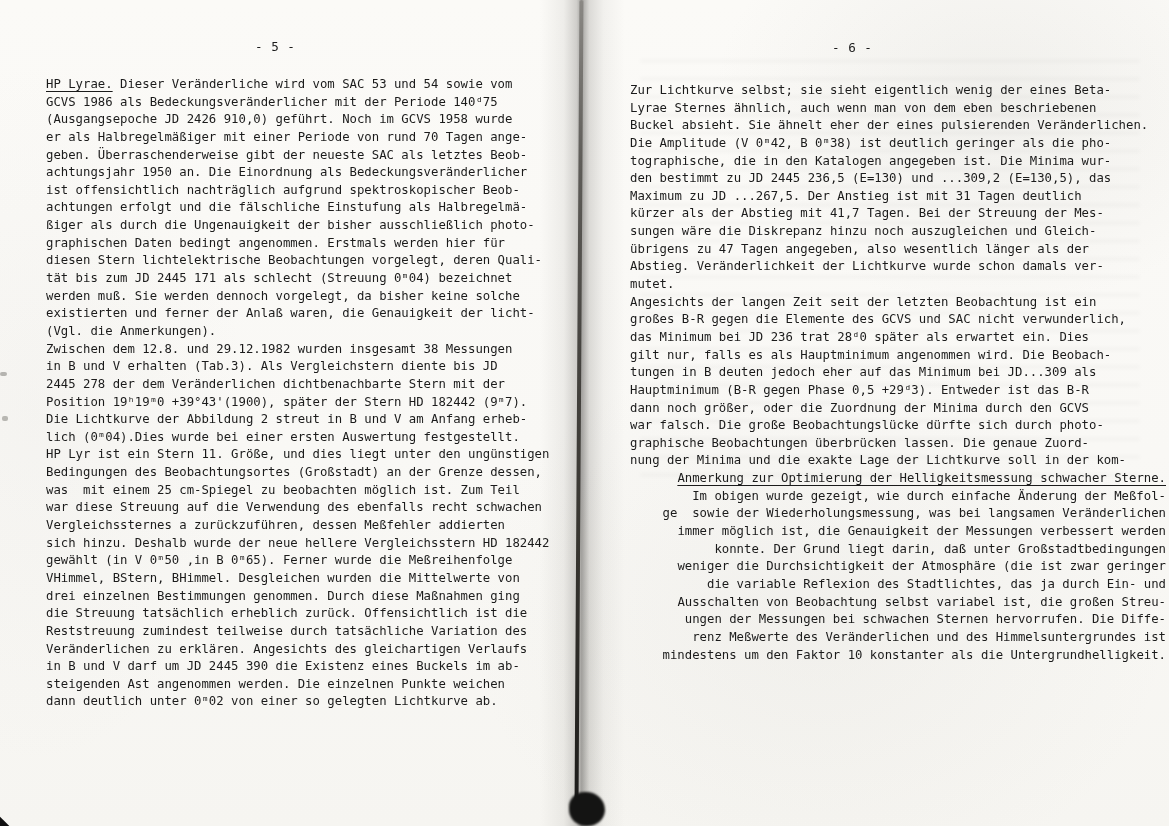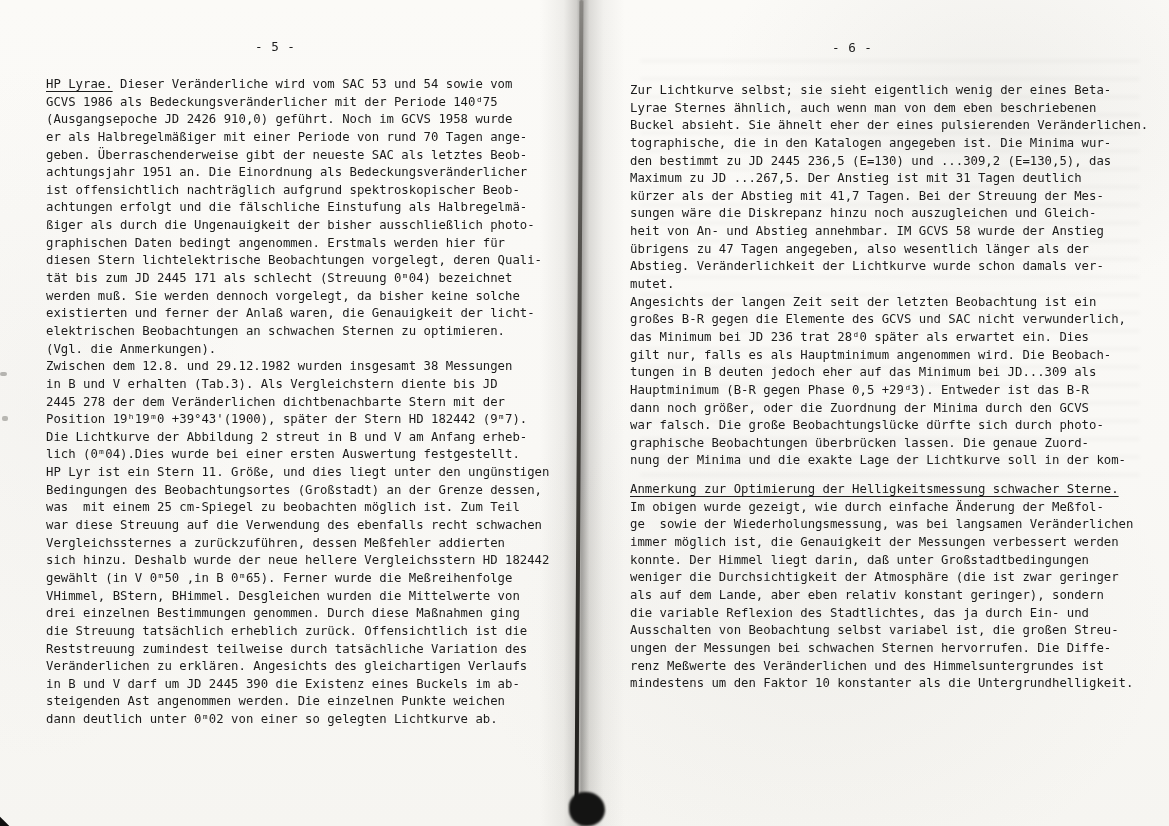--- a/index.html
+++ b/index.html
@@ -21,21 +21,21 @@
   .page-left{left:0;width:575px;}
   .page-right{left:620px;width:549px;}
   .page-num{position:absolute;font-size:12.6px;letter-spacing:0.5px;color:#1c1c1c;white-space:pre;}
   .page-left .page-num{left:255px;top:39px;}
   .page-right .page-num{left:212px;top:40px;}
   .textblock{position:absolute;font-size:12.3px;color:#1b1b1b;}
   .page-left .textblock{left:46px;top:76px;width:522px;}
   .page-right .textblock{left:10px;top:82px;width:536px;}
   .line{white-space:pre;height:17.65px;line-height:17.65px;}
   .u{text-decoration:underline;text-underline-offset:3px;text-decoration-thickness:1px;}
-  .para2{margin-top:11px;}
+  .para2{text-align:right;}
   
   .spine-shadow{
     position:absolute;left:540px;top:0;width:85px;height:826px;pointer-events:none;
     background:linear-gradient(90deg,
       rgba(120,118,112,0) 0%,
       rgba(120,118,112,0.10) 28%,
       rgba(95,93,88,0.28) 43%,
       rgba(60,58,55,0.45) 49%,
       rgba(105,103,98,0.22) 58%,
       rgba(130,128,122,0.08) 75%,
@@ -71,30 +71,29 @@
 
   <div class="page page-left">
     <div class="page-num">- 5 -</div>
     <div class="textblock">
       <div class="line"><span class="u">HP Lyrae.</span><span> Dieser Veränderliche wird vom SAC 53 und 54 sowie vom</span></div>
       <div>
           <div class="line">GCVS 1986 als Bedeckungsveränderlicher mit der Periode 140ᵈ75</div>
           <div class="line">(Ausgangsepoche JD 2426 910,0) geführt. Noch im GCVS 1958 wurde</div>
           <div class="line">er als Halbregelmäßiger mit einer Periode von rund 70 Tagen ange-</div>
           <div class="line">geben. Überraschenderweise gibt der neueste SAC als letztes Beob-</div>
-          <div class="line">achtungsjahr 1951 an. Die Einordnung als Bedeckungsveränderlicher</div>
+          <div class="line">achtungsjahr 1950 an. Die Einordnung als Bedeckungsveränderlicher</div>
           <div class="line">ist offensichtlich nachträglich aufgrund spektroskopischer Beob-</div>
           <div class="line">achtungen erfolgt und die fälschliche Einstufung als Halbregelmä-</div>
           <div class="line">ßiger als durch die Ungenauigkeit der bisher ausschließlich photo-</div>
           <div class="line">graphischen Daten bedingt angenommen. Erstmals werden hier für</div>
           <div class="line">diesen Stern lichtelektrische Beobachtungen vorgelegt, deren Quali-</div>
           <div class="line">tät bis zum JD 2445 171 als schlecht (Streuung 0ᵐ04) bezeichnet</div>
           <div class="line">werden muß. Sie werden dennoch vorgelegt, da bisher keine solche</div>
           <div class="line">existierten und ferner der Anlaß waren, die Genauigkeit der licht-</div>
-          <div class="line">elektrischen Beobachtungen an schwachen Sternen zu optimieren.</div>
           <div class="line">(Vgl. die Anmerkungen).</div>
           <div class="line">Zwischen dem 12.8. und 29.12.1982 wurden insgesamt 38 Messungen</div>
           <div class="line">in B und V erhalten (Tab.3). Als Vergleichstern diente bis JD</div>
           <div class="line">2445 278 der dem Veränderlichen dichtbenachbarte Stern mit der</div>
           <div class="line">Position 19ʰ19ᵐ0 +39°43'(1900), später der Stern HD 182442 (9ᵐ7).</div>
           <div class="line">Die Lichtkurve der Abbildung 2 streut in B und V am Anfang erheb-</div>
           <div class="line">lich (0ᵐ04).Dies wurde bei einer ersten Auswertung festgestellt.</div>
           <div class="line">HP Lyr ist ein Stern 11. Größe, und dies liegt unter den ungünstigen</div>
           <div class="line">Bedingungen des Beobachtungsortes (Großstadt) an der Grenze dessen,</div>
           <div class="line">was  mit einem 25 cm-Spiegel zu beobachten möglich ist. Zum Teil</div>
@@ -114,49 +113,48 @@
     </div>
   </div>
 
   <div class="page page-right">
     <div class="page-num">- 6 -</div>
     <div class="textblock">
       <div>
           <div class="line">Zur Lichtkurve selbst; sie sieht eigentlich wenig der eines Beta-</div>
           <div class="line">Lyrae Sternes ähnlich, auch wenn man von dem eben beschriebenen</div>
           <div class="line">Buckel absieht. Sie ähnelt eher der eines pulsierenden Veränderlichen.</div>
+          <div class="line">Die Amplitude (V 0ᵐ42, B 0ᵐ38) ist deutlich geringer als die pho-</div>
           <div class="line">tographische, die in den Katalogen angegeben ist. Die Minima wur-</div>
           <div class="line">den bestimmt zu JD 2445 236,5 (E=130) und ...309,2 (E=130,5), das</div>
           <div class="line">Maximum zu JD ...267,5. Der Anstieg ist mit 31 Tagen deutlich</div>
           <div class="line">kürzer als der Abstieg mit 41,7 Tagen. Bei der Streuung der Mes-</div>
           <div class="line">sungen wäre die Diskrepanz hinzu noch auszugleichen und Gleich-</div>
-          <div class="line">heit von An- und Abstieg annehmbar. IM GCVS 58 wurde der Anstieg</div>
           <div class="line">übrigens zu 47 Tagen angegeben, also wesentlich länger als der</div>
           <div class="line">Abstieg. Veränderlichkeit der Lichtkurve wurde schon damals ver-</div>
           <div class="line">mutet.</div>
           <div class="line">Angesichts der langen Zeit seit der letzten Beobachtung ist ein</div>
           <div class="line">großes B-R gegen die Elemente des GCVS und SAC nicht verwunderlich,</div>
           <div class="line">das Minimum bei JD 236 trat 28ᵈ0 später als erwartet ein. Dies</div>
           <div class="line">gilt nur, falls es als Hauptminimum angenommen wird. Die Beobach-</div>
           <div class="line">tungen in B deuten jedoch eher auf das Minimum bei JD...309 als</div>
           <div class="line">Hauptminimum (B-R gegen Phase 0,5 +29ᵈ3). Entweder ist das B-R</div>
           <div class="line">dann noch größer, oder die Zuordnung der Minima durch den GCVS</div>
           <div class="line">war falsch. Die große Beobachtungslücke dürfte sich durch photo-</div>
           <div class="line">graphische Beobachtungen überbrücken lassen. Die genaue Zuord-</div>
           <div class="line">nung der Minima und die exakte Lage der Lichtkurve soll in der kom-</div>
         </div>
       <div class="para2">
         <div class="line u">Anmerkung zur Optimierung der Helligkeitsmessung schwacher Sterne.</div>
         <div>
             <div class="line">Im obigen wurde gezeigt, wie durch einfache Änderung der Meßfol-</div>
             <div class="line">ge  sowie der Wiederholungsmessung, was bei langsamen Veränderlichen</div>
             <div class="line">immer möglich ist, die Genauigkeit der Messungen verbessert werden</div>
-            <div class="line">konnte. Der Himmel liegt darin, daß unter Großstadtbedingungen</div>
+            <div class="line">konnte. Der Grund liegt darin, daß unter Großstadtbedingungen</div>
             <div class="line">weniger die Durchsichtigkeit der Atmosphäre (die ist zwar geringer</div>
-            <div class="line">als auf dem Lande, aber eben relativ konstant geringer), sondern</div>
             <div class="line">die variable Reflexion des Stadtlichtes, das ja durch Ein- und</div>
             <div class="line">Ausschalten von Beobachtung selbst variabel ist, die großen Streu-</div>
             <div class="line">ungen der Messungen bei schwachen Sternen hervorrufen. Die Diffe-</div>
             <div class="line">renz Meßwerte des Veränderlichen und des Himmelsuntergrundes ist</div>
             <div class="line">mindestens um den Faktor 10 konstanter als die Untergrundhelligkeit.</div>
           </div>
       </div>
     </div>
   </div>
 

